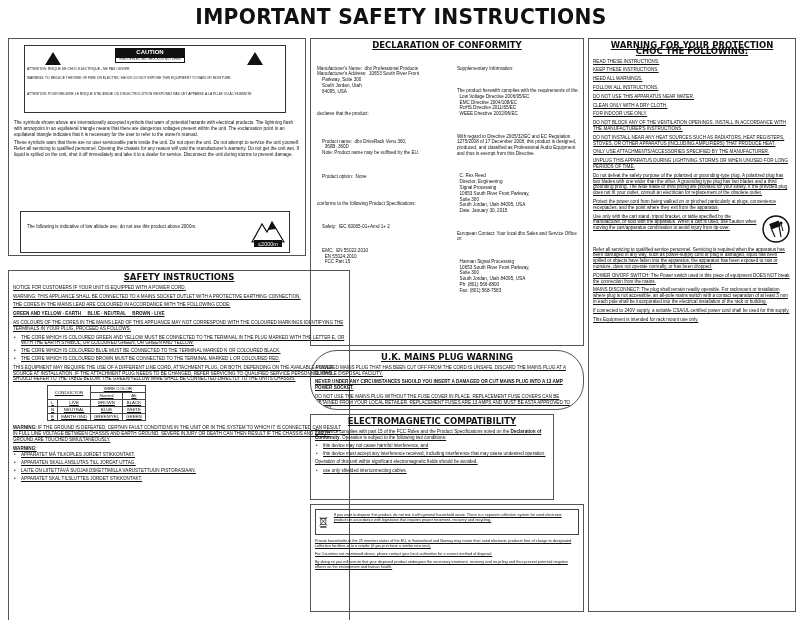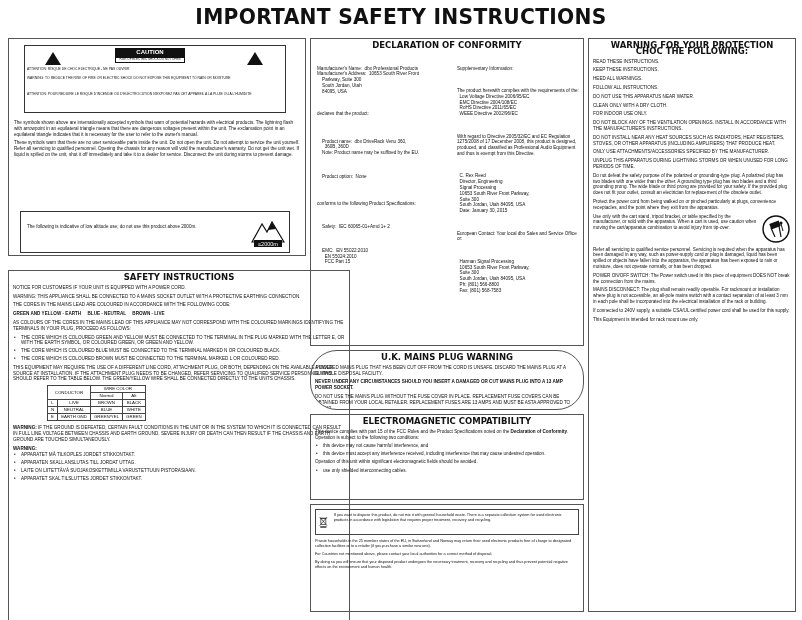--- a/index.html
+++ b/index.html
@@ -1,19 +1,19 @@
 <!DOCTYPE html>
 <html><head>
 <meta charset="utf-8">
 <style>
 * { box-sizing: border-box; margin: 0; padding: 0; }
 html, body { width: 802px; height: 620px; background: #fff; overflow: hidden; }
 body { font-family: "Liberation Sans", sans-serif; color: #111; position: relative; }
 .title { position: absolute; left: 0; top: 4px; width: 802px; text-align: center; font-family: "DejaVu Sans", sans-serif; font-weight: bold; font-size: 22px; letter-spacing: 0.3px; transform: scaleX(0.92); }
-.box { position: absolute; border: 1px solid #555; padding: 4px 4px; overflow: hidden; }
+.box { position: absolute; border: 1px solid #555; padding: 4px 4px; overflow: hidden; text-decoration: underline; }
 .t { font-size: 4.6px; line-height: 5.8px; }
 .t p { margin-bottom: 3px; }
 .h { font-family: "DejaVu Sans", sans-serif; font-weight: bold; text-align: center; font-size: 8.5px; margin-bottom: 4px; }
 .b { font-weight: bold; }
 ul.bl { list-style: none; }
 ul.bl li { position: relative; padding-left: 8px; margin-bottom: 2px; }
 ul.bl li::before { content: "•"; position: absolute; left: 1px; }
 .caution-label { position: absolute; left: 24px; top: 45px; width: 262px; height: 68px; border: 1px solid #333; }
 .cl-head { position: absolute; left: 90px; top: 2px; width: 70px; height: 9px; background: #111; color: #fff; font-size: 6px; font-weight: bold; text-align: center; line-height: 9px; }
 .cl-sub { position: absolute; left: 90px; top: 11px; width: 70px; font-size: 3px; text-align: center; line-height: 3.6px; border: 1px solid #111; }
@@ -128,21 +128,21 @@
   </div>
 </div>
 
 <div class="box t" style="left:310px; top:350px; width:274px; height:60px;border-radius:27px;">
   <div class="h">U.K. MAINS PLUG WARNING</div>
   <p>A MOLDED MAINS PLUG THAT HAS BEEN CUT OFF FROM THE CORD IS UNSAFE. DISCARD THE MAINS PLUG AT A SUITABLE DISPOSAL FACILITY.</p>
   <p class="b">NEVER UNDER ANY CIRCUMSTANCES SHOULD YOU INSERT A DAMAGED OR CUT MAINS PLUG INTO A 13 AMP POWER SOCKET.</p>
   <p>DO NOT USE THE MAINS PLUG WITHOUT THE FUSE COVER IN PLACE.  REPLACEMENT FUSE COVERS CAN BE OBTAINED FROM YOUR LOCAL RETAILER.  REPLACEMENT FUSES ARE 13 AMPS AND MUST BE ASTA APPROVED TO BS1362.</p>
 </div>
 
-<div class="box t" style="left:310px; top:414px; width:274px; height:86px;">
+<div class="box t" style="left:310px; top:414px; width:244px; height:86px;">
   <div class="h">ELECTROMAGNETIC COMPATIBILITY</div>
   <p><span>This device complies with part 15 of the FCC Rules and the Product Specifications noted on the </span><span class="b">Declaration of Conformity</span><span>. Operation is subject to the following two conditions:</span></p>
   <ul class="bl">
     <li>this device may not cause harmful interference, and</li>
     <li>this device must accept any interference received, including interference that may cause undesired operation.</li>
   </ul>
   <p>Operation of this unit within significant electromagnetic fields should be avoided.</p>
   <ul class="bl">
     <li>use only shielded interconnecting cables.</li>
   </ul>

